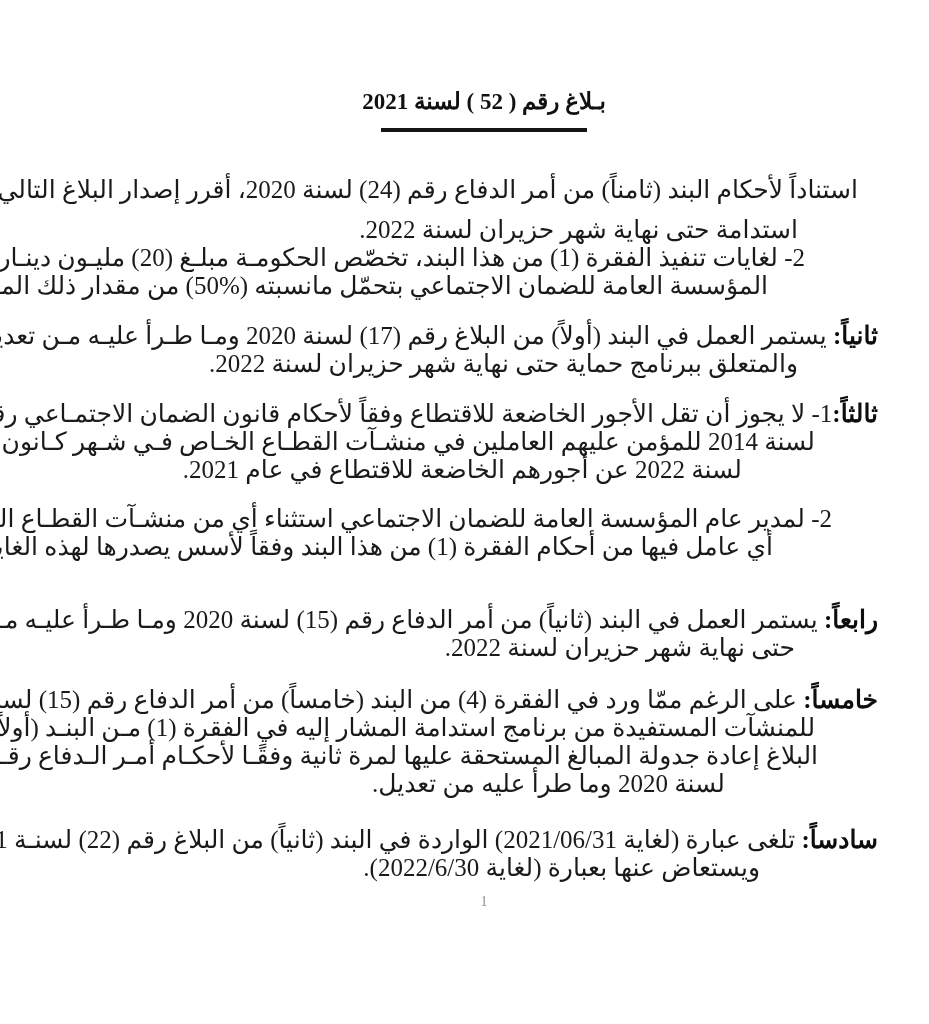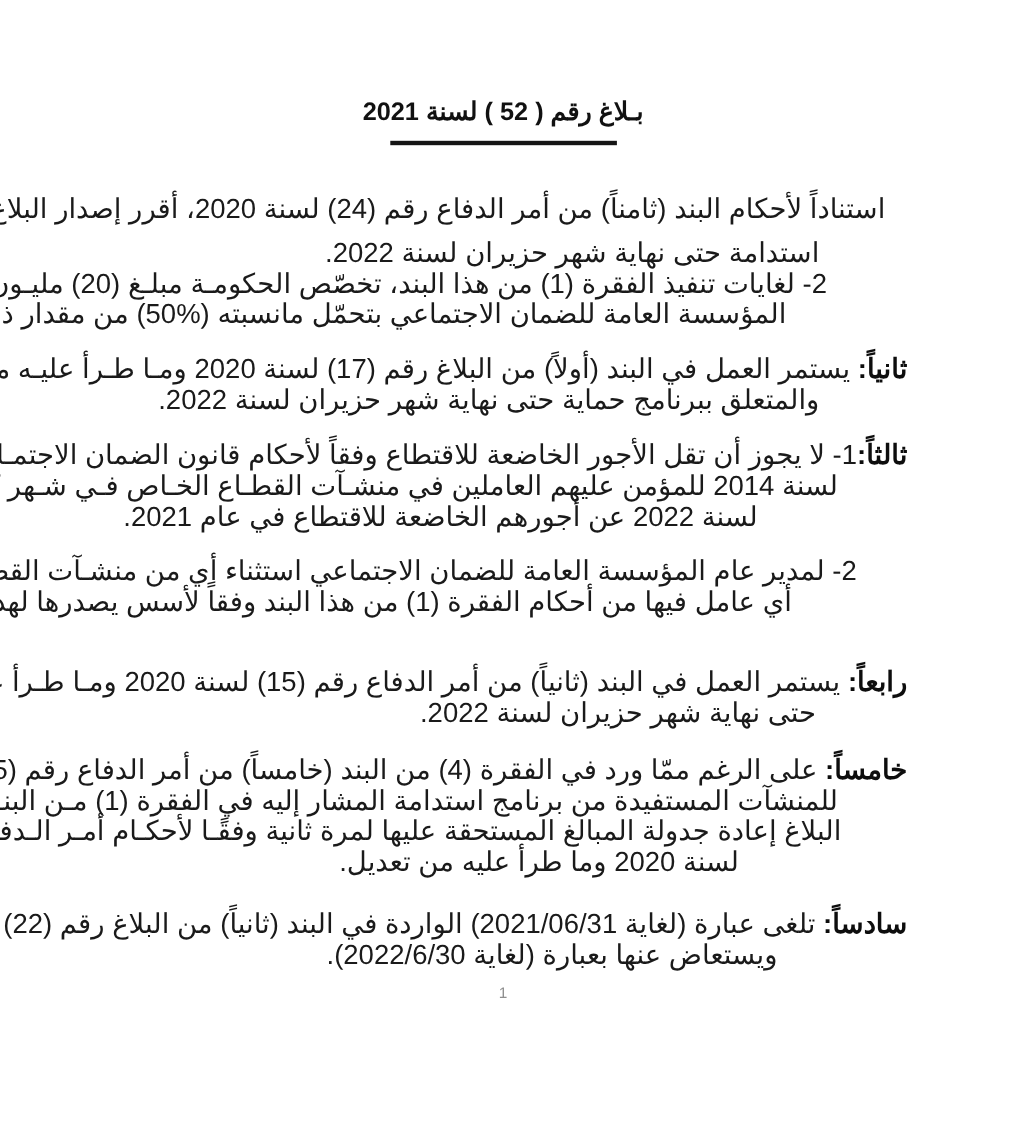--- a/index.html
+++ b/index.html
@@ -2,23 +2,23 @@
 <html lang="ar" dir="rtl"><head>
 <meta charset="utf-8">
 <style>
   html,body{margin:0;padding:0;background:#ffffff;}
   .page{
     position:relative;
     width:929px;height:1024px;
     box-sizing:border-box;
     background:#ffffff;
     direction:rtl;
-    padding:88px 104px 0 90px;
+    padding:88px 51px 0 90px;
     overflow:hidden;
-    font-family:Liberation Sans, sans-serif;
+    font-family:Liberation Serif, serif;
     color:#1a1a1a;
   }
   .doc-title{
     text-align:center;
     font-size:23px;
     font-weight:bold;
     letter-spacing:0.5px;
     color:#111;
   }
   .title-underline{

